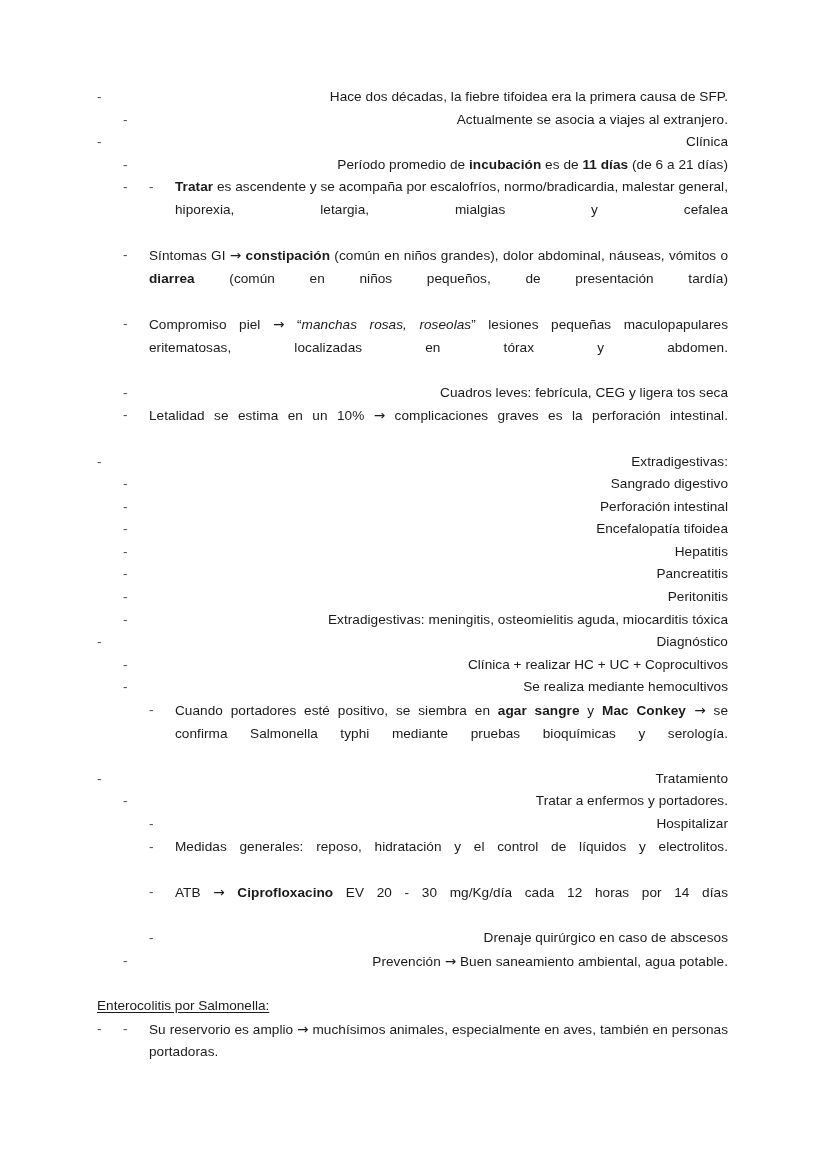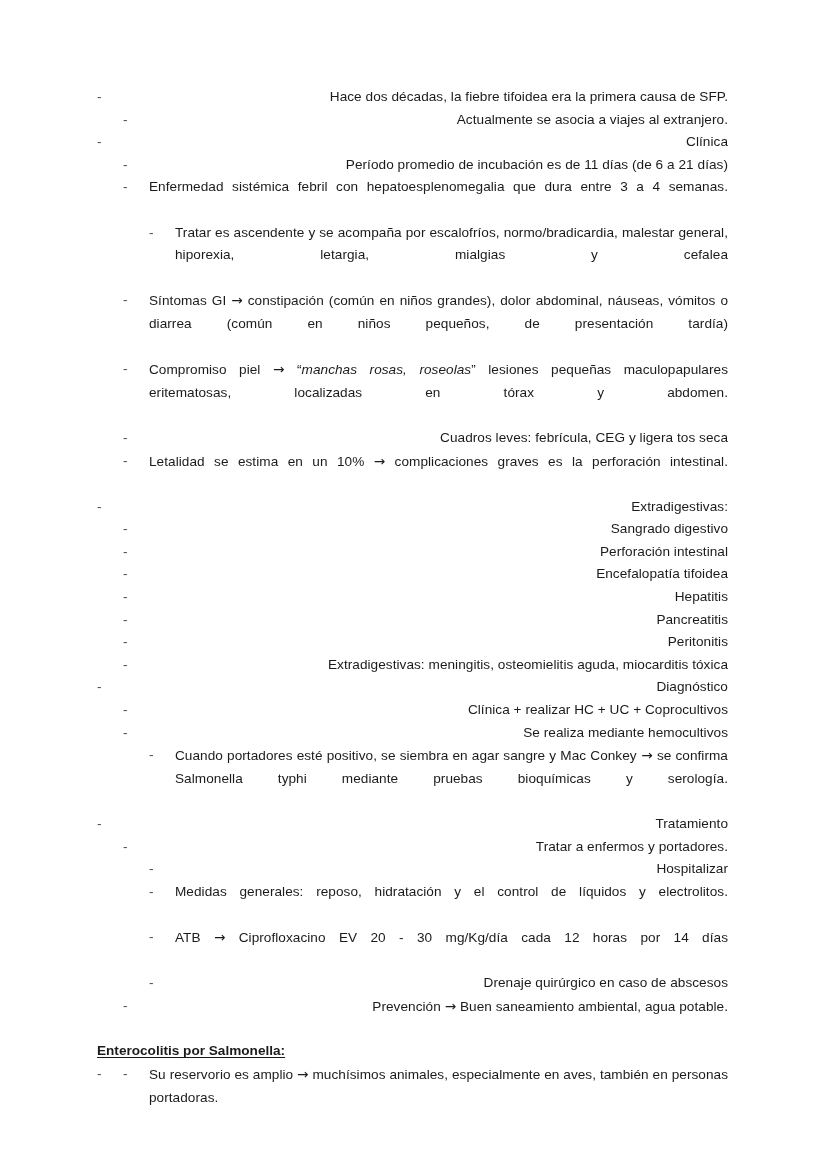--- a/index.html
+++ b/index.html
@@ -72,32 +72,32 @@
   li.item.nojust > .txt::after { display: none; }
 
   
   li.item > ul.lvl { margin-top: 0; }
 
   .ind-1 { margin-left: 0px; }
   .ind-2 { margin-left: 24px; }
   .ind-3 { margin-left: 50px; }
   .gap-md { margin-top: 9px; }
 
-  b, strong { font-weight: 400; }
+  b, strong { font-weight: 700; }
   i, em { font-style: italic; }
 
   
   .section-head {
     font-size: 13.6px;
     line-height: 22.6px;
     text-decoration: underline;
     text-underline-offset: 2px;
     margin: 0;
     padding: 0;
-    font-weight: 700;
+    font-weight: 400;
   }
   .block-gap { height: 22px; }
 
   .arrow { font-family: "DejaVu Sans", sans-serif; }
 </style>
 </head>
 <body>
 
 <div class="page">
   <div class="content">
@@ -122,21 +122,20 @@
 
         <ul class="lvl ind-2 gap-md">
 
           <li class="item nojust">
             <span class="bullet">-</span>
             <span class="txt"><span>Período promedio de </span><b>incubación</b><span> es de </span><b>11 días</b><span> (de 6 a 21 días)</span></span>
           </li>
 
           <li class="item">
             <span class="bullet">-</span>
-            <span class="txt"><span>Enfermedad sistémica </span><b>febril</b><span> con </span><b>hepatoesplenomegalia</b><span> que dura entre 3 a 4 semanas.</span></span>
 
             <ul class="lvl ind-3">
               <li class="item">
                 <span class="bullet">-</span>
                 <span class="txt"><b>Tratar</b><span> es ascendente y se acompaña por escalofríos, normo/bradicardia, malestar general, hiporexia, letargia, mialgias y cefalea</span></span>
               </li>
             </ul>
           </li>
 
           <li class="item">

